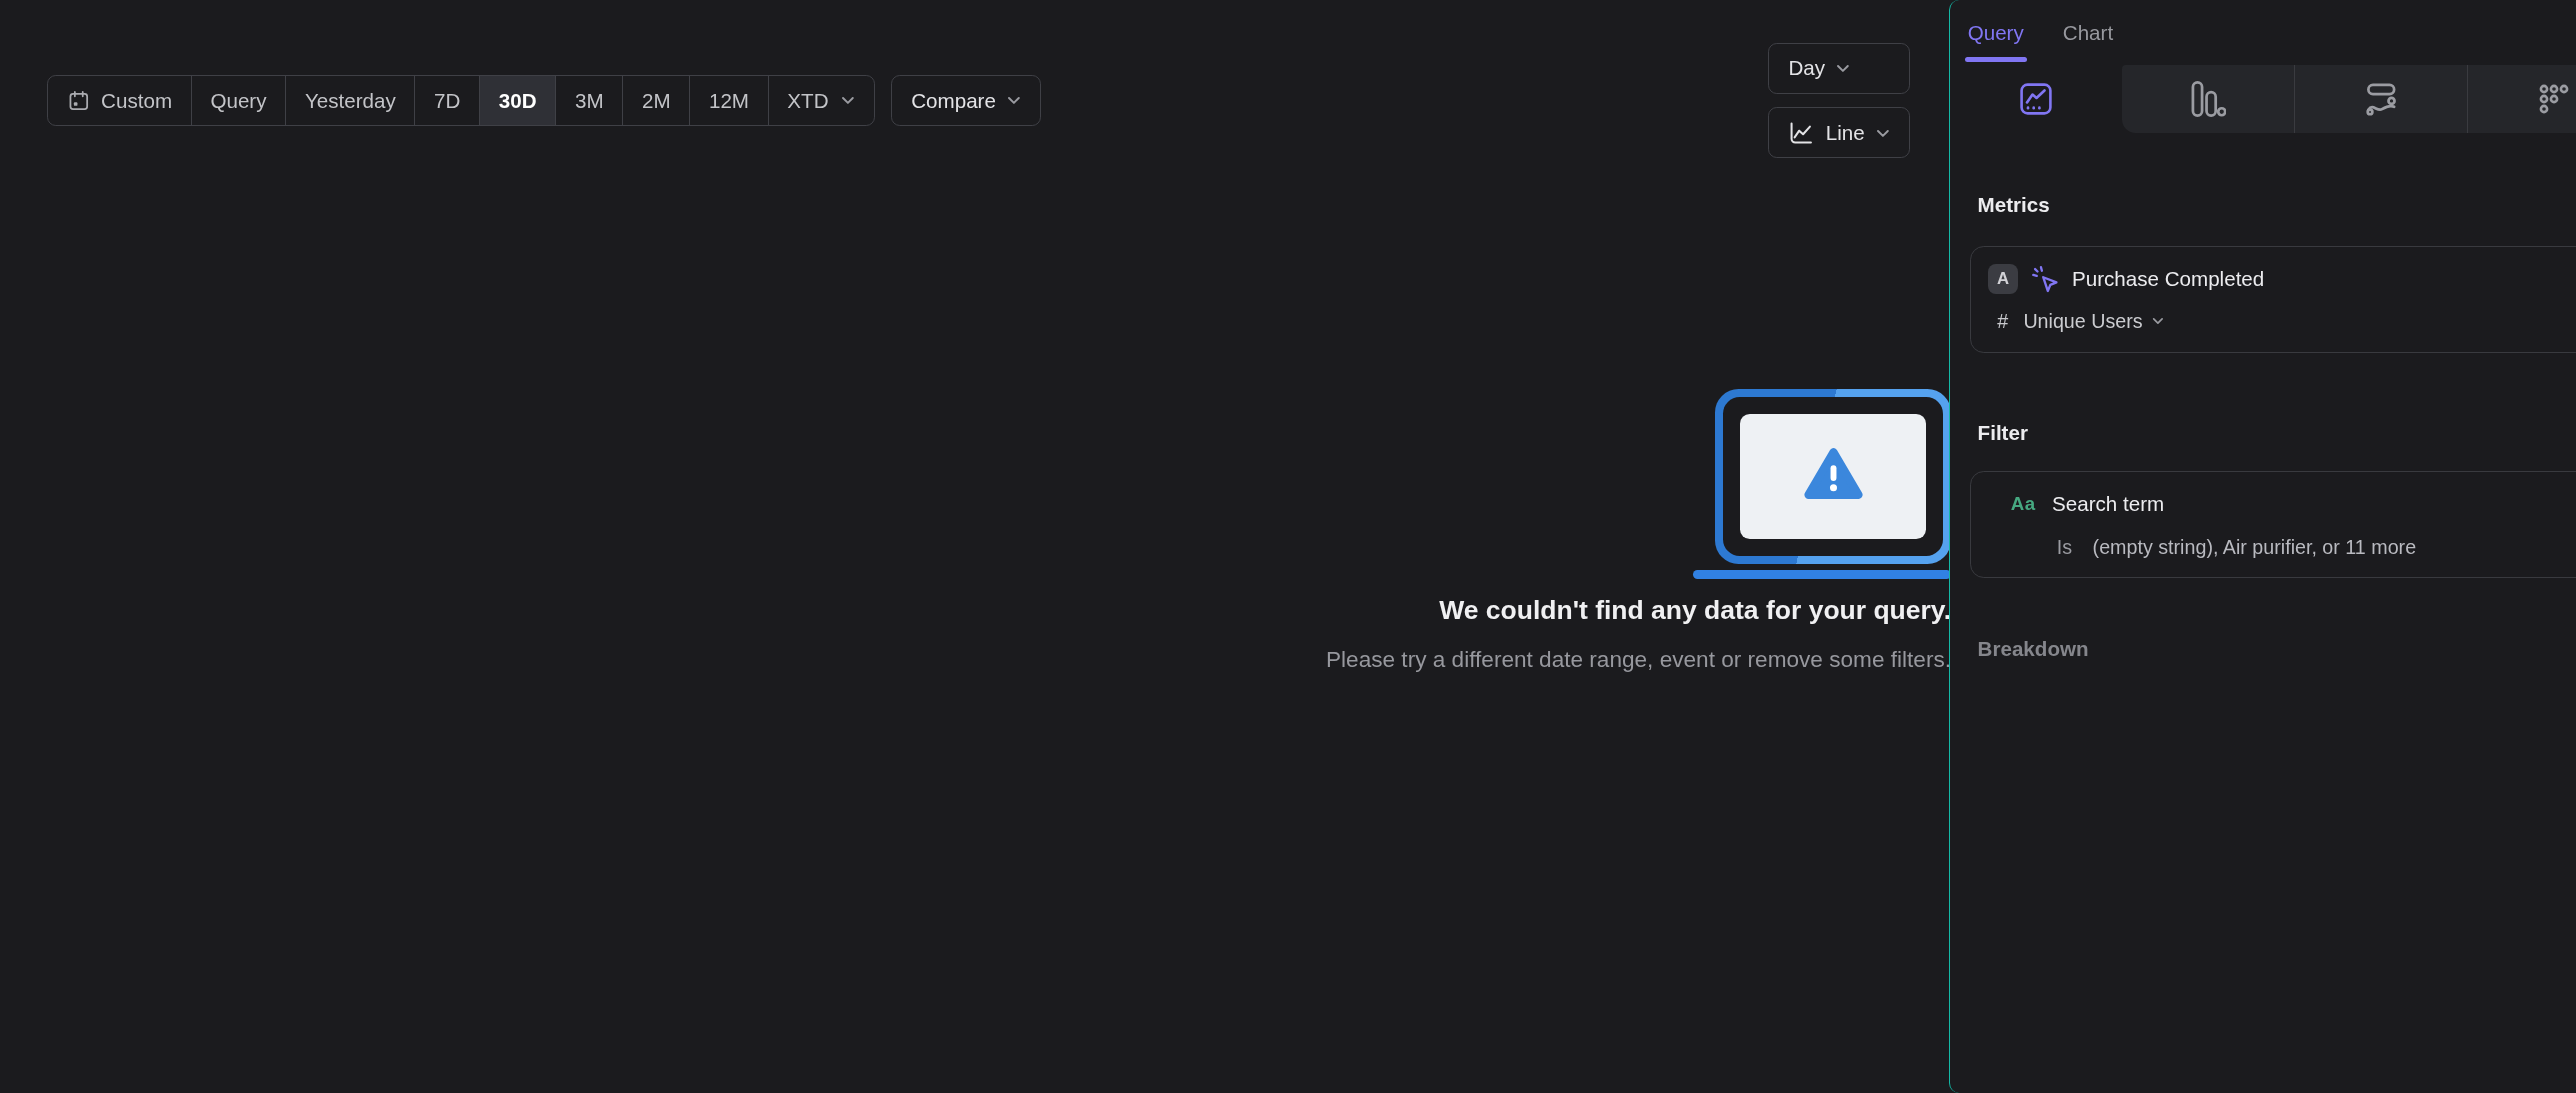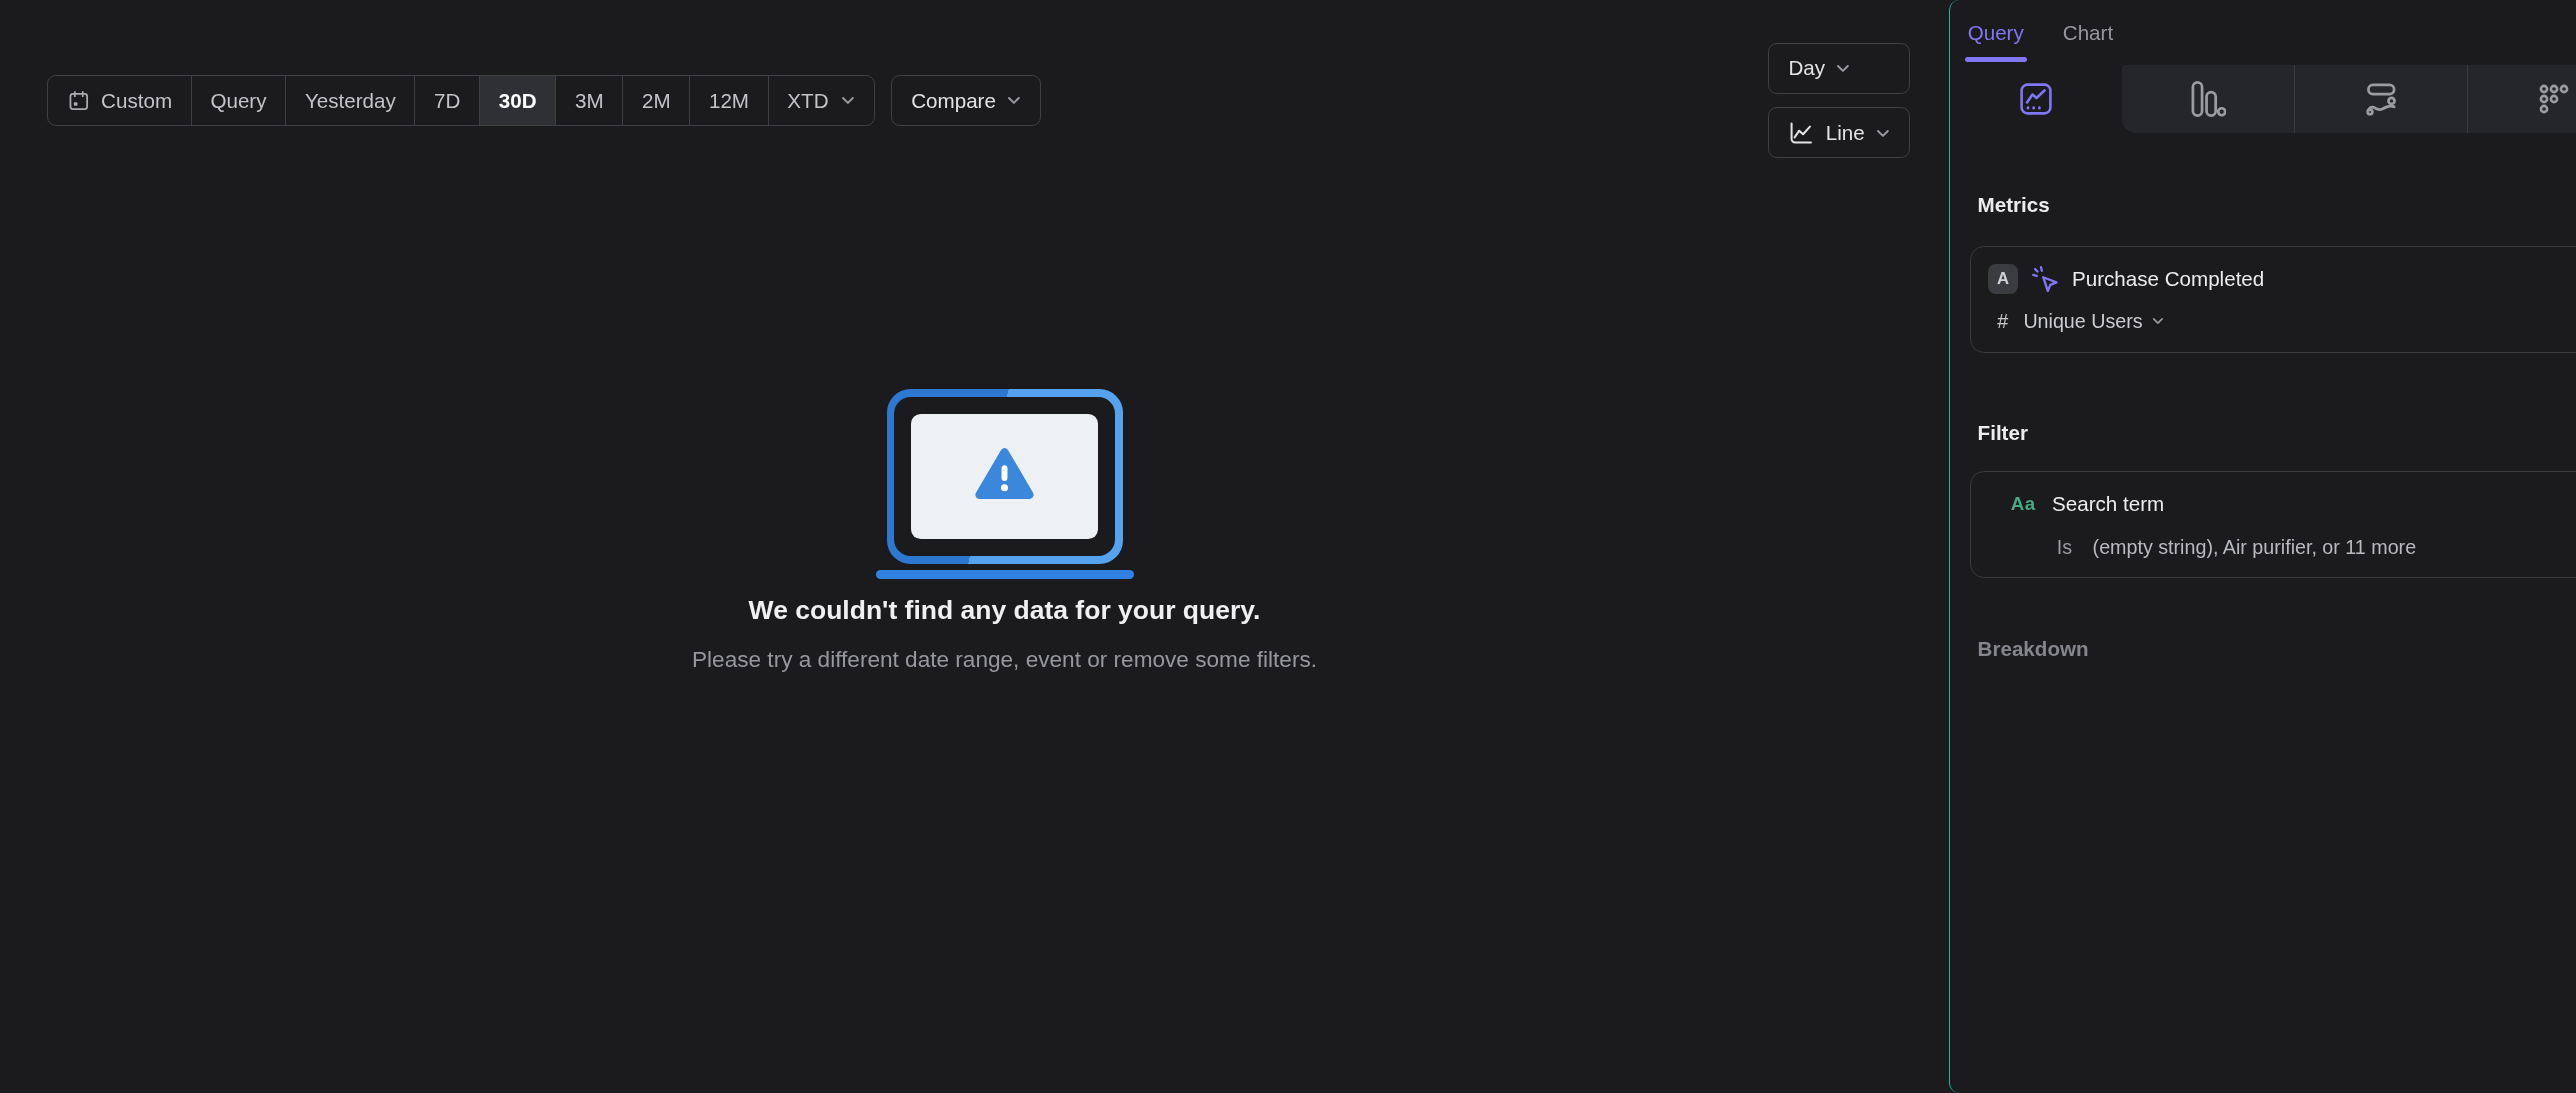--- a/index.html
+++ b/index.html
@@ -32,21 +32,21 @@
 
   .btn {
     display: flex; align-items: center; gap: 10.8px; height: 51px; padding: 0 19.7px;
     border: 1px solid #3f4046; border-radius: 8.8px; font-size: 20.6px; color: #e3e3e6; white-space: nowrap;
   }
   .btn .chev { color: #9a9ba1; }
   .compare-btn { margin-left: 15.7px; }
   .right-controls { margin-left: auto; display: flex; gap: 13.8px; flex-direction: column; }
 
   
-  .empty { position: absolute; left: 8px; top: 389px; width: 1949px; display: flex; flex-direction: column; align-items: center; padding-left: 44px; }
+  .empty { position: absolute; left: 2px; top: 389px; width: 1949px; display: flex; flex-direction: column; align-items: flex-end; padding-left: 44px; }
   .laptop { width: 236px; height: 175px; border-radius: 23.6px; background: linear-gradient(103deg, #2d79d2 44%, #55a2ef 44%); position: relative; }
   .laptop-gap { position: absolute; inset: 7.9px; border-radius: 16.7px; background: #1b1b1e; }
   .laptop-screen { position: absolute; inset: 16.7px; border-radius: 9.8px; background: #eef1f4; display: flex; align-items: center; justify-content: center; padding-bottom: 5.9px; }
   .laptop-base { width: 258px; height: 8.8px; border-radius: 4.9px; background: #3181e3; margin-top: 5.9px; }
   .empty-title { margin-top: 16.7px; font-size: 26.5px; font-weight: 700; color: #f0f0f2; }
   .empty-subtitle { margin-top: 21px; font-size: 22.6px; color: #97989e; }
 
   
   .sidebar { position: absolute; left: 1949px; top: 0; width: 691px; height: 1093px; border-left: 1px solid #14b8a6; background: #1b1b1e; border-radius: 10px; }
 

